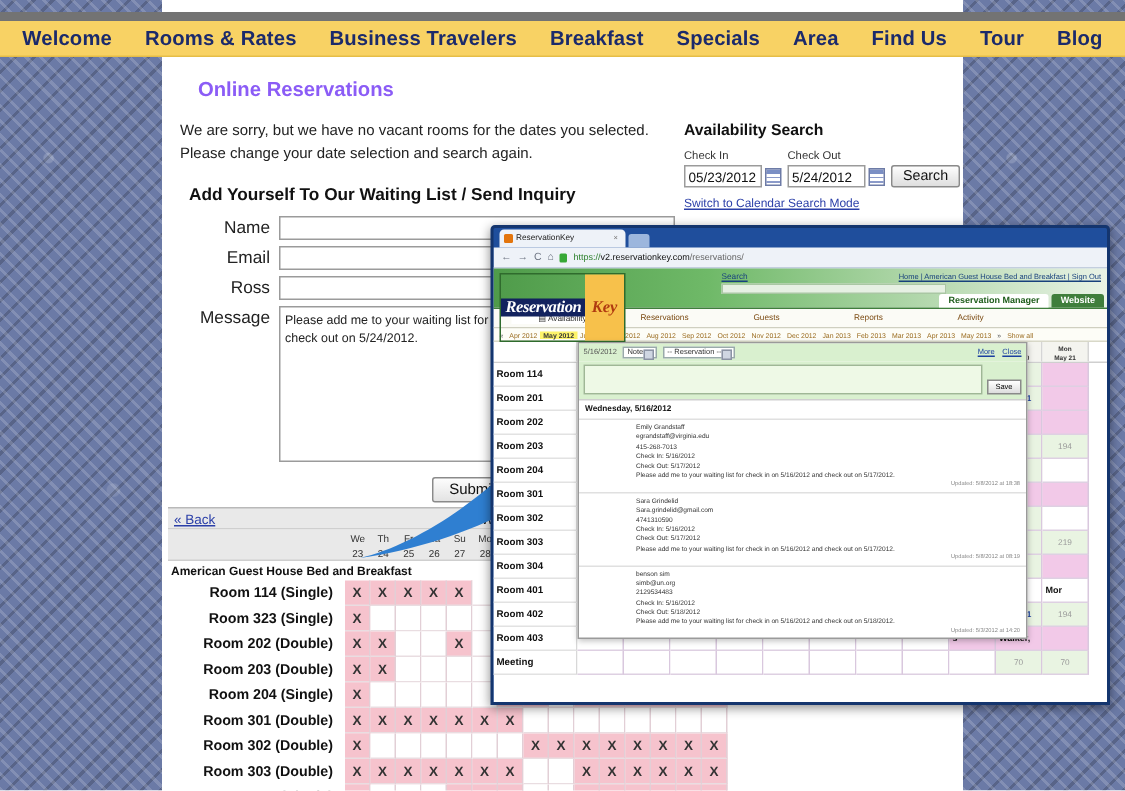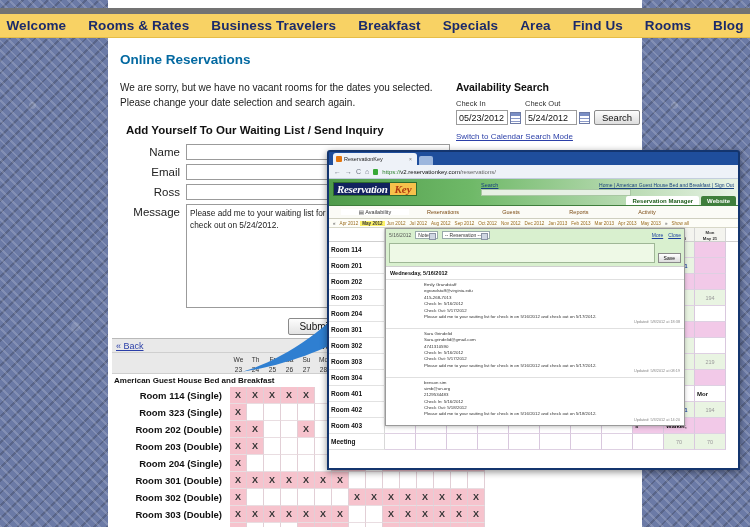--- a/index.html
+++ b/index.html
@@ -37,21 +37,21 @@
   }
   .topnav a {
     color:#1b2a6b; font-size:13.5px; font-weight:bold; text-decoration:none;
     white-space:nowrap; letter-spacing:.1px;
   }
 
   
   .main {
     position:absolute; left:120px; top:52px; width:512px;
   }
-  .page-title { font-size:13.5px; font-weight:bold; color:#0369a1; margin:0 0 14px 0; }
+  .page-title { font-size:13.5px; font-weight:bold; color:#8b5cf6; margin:0 0 14px 12px; }
   .sorry { font-size:10px; color:#222; width:330px; line-height:1.45; margin-bottom:14px; }
 
   .two-col { display:flex; }
   .col-left { width:330px; }
   .col-right { width:185px; padding-left:6px; }
 
   .section-head { font-size:11.5px; font-weight:bold; color:#111; margin:2px 0 8px 6px; }
 
   .form-row { display:flex; align-items:flex-start; margin-bottom:4px; }
   .form-label {
@@ -166,21 +166,21 @@
     height:27px; background:linear-gradient(90deg,#4f9b4a 0%, #6fb968 35%, #bcdcb6 75%, #e9f3e6 100%);
     position:relative; border-bottom:1px solid #3f7e3c;
   }
   .rk-logo {
     position:absolute; left:4px; top:3px; display:flex; align-items:center;
     border:1px solid #2f6b2d;
   }
   .rk-logo .res { background:#12225e; color:#ffffff; font-size:11px; font-style:italic;
     font-weight:bold; padding:0 3px; font-family:"Liberation Serif", serif; letter-spacing:-.3px; }
   .rk-logo .key { background:#f7c14b; color:#b03a10; font-size:11px; font-style:italic;
-    font-weight:bold; padding:0 4px; font-family:"Liberation Serif", serif; }
+    font-weight:bold; padding:16px 4px; font-family:"Liberation Serif", serif; }
   .rk-search {
     position:absolute; left:152px; top:3px; font-size:5.5px; color:#18407f; text-decoration:underline;
   }
   .rk-searchbox {
     position:absolute; left:152px; top:10px; width:150px; height:7px;
     background:#e6f0e3; border:1px solid #a9c7a3;
   }
   .rk-toplinks {
     position:absolute; right:4px; top:3px; font-size:5px; color:#17407c;
   }
@@ -283,21 +283,21 @@
 <div class="content-sheet"></div>
 
 <div class="topnav" id="topnav">
     <a href="#">Welcome</a>
     <a href="#">Rooms &amp; Rates</a>
     <a href="#">Business Travelers</a>
     <a href="#">Breakfast</a>
     <a href="#">Specials</a>
     <a href="#">Area</a>
     <a href="#">Find Us</a>
-    <a href="#">Rooms</a>
+    <a href="#">Tour</a>
     <a href="#">Blog</a>
   </div>
 
 <div class="main">
   <div class="page-title">Online Reservations</div>
   <div class="two-col">
     <div class="col-left">
       <div class="sorry">We are sorry, but we have no vacant rooms for the dates you selected. Please change your date selection and search again.</div>
       <div class="section-head">Add Yourself To Our Waiting List / Send Inquiry</div>
 

